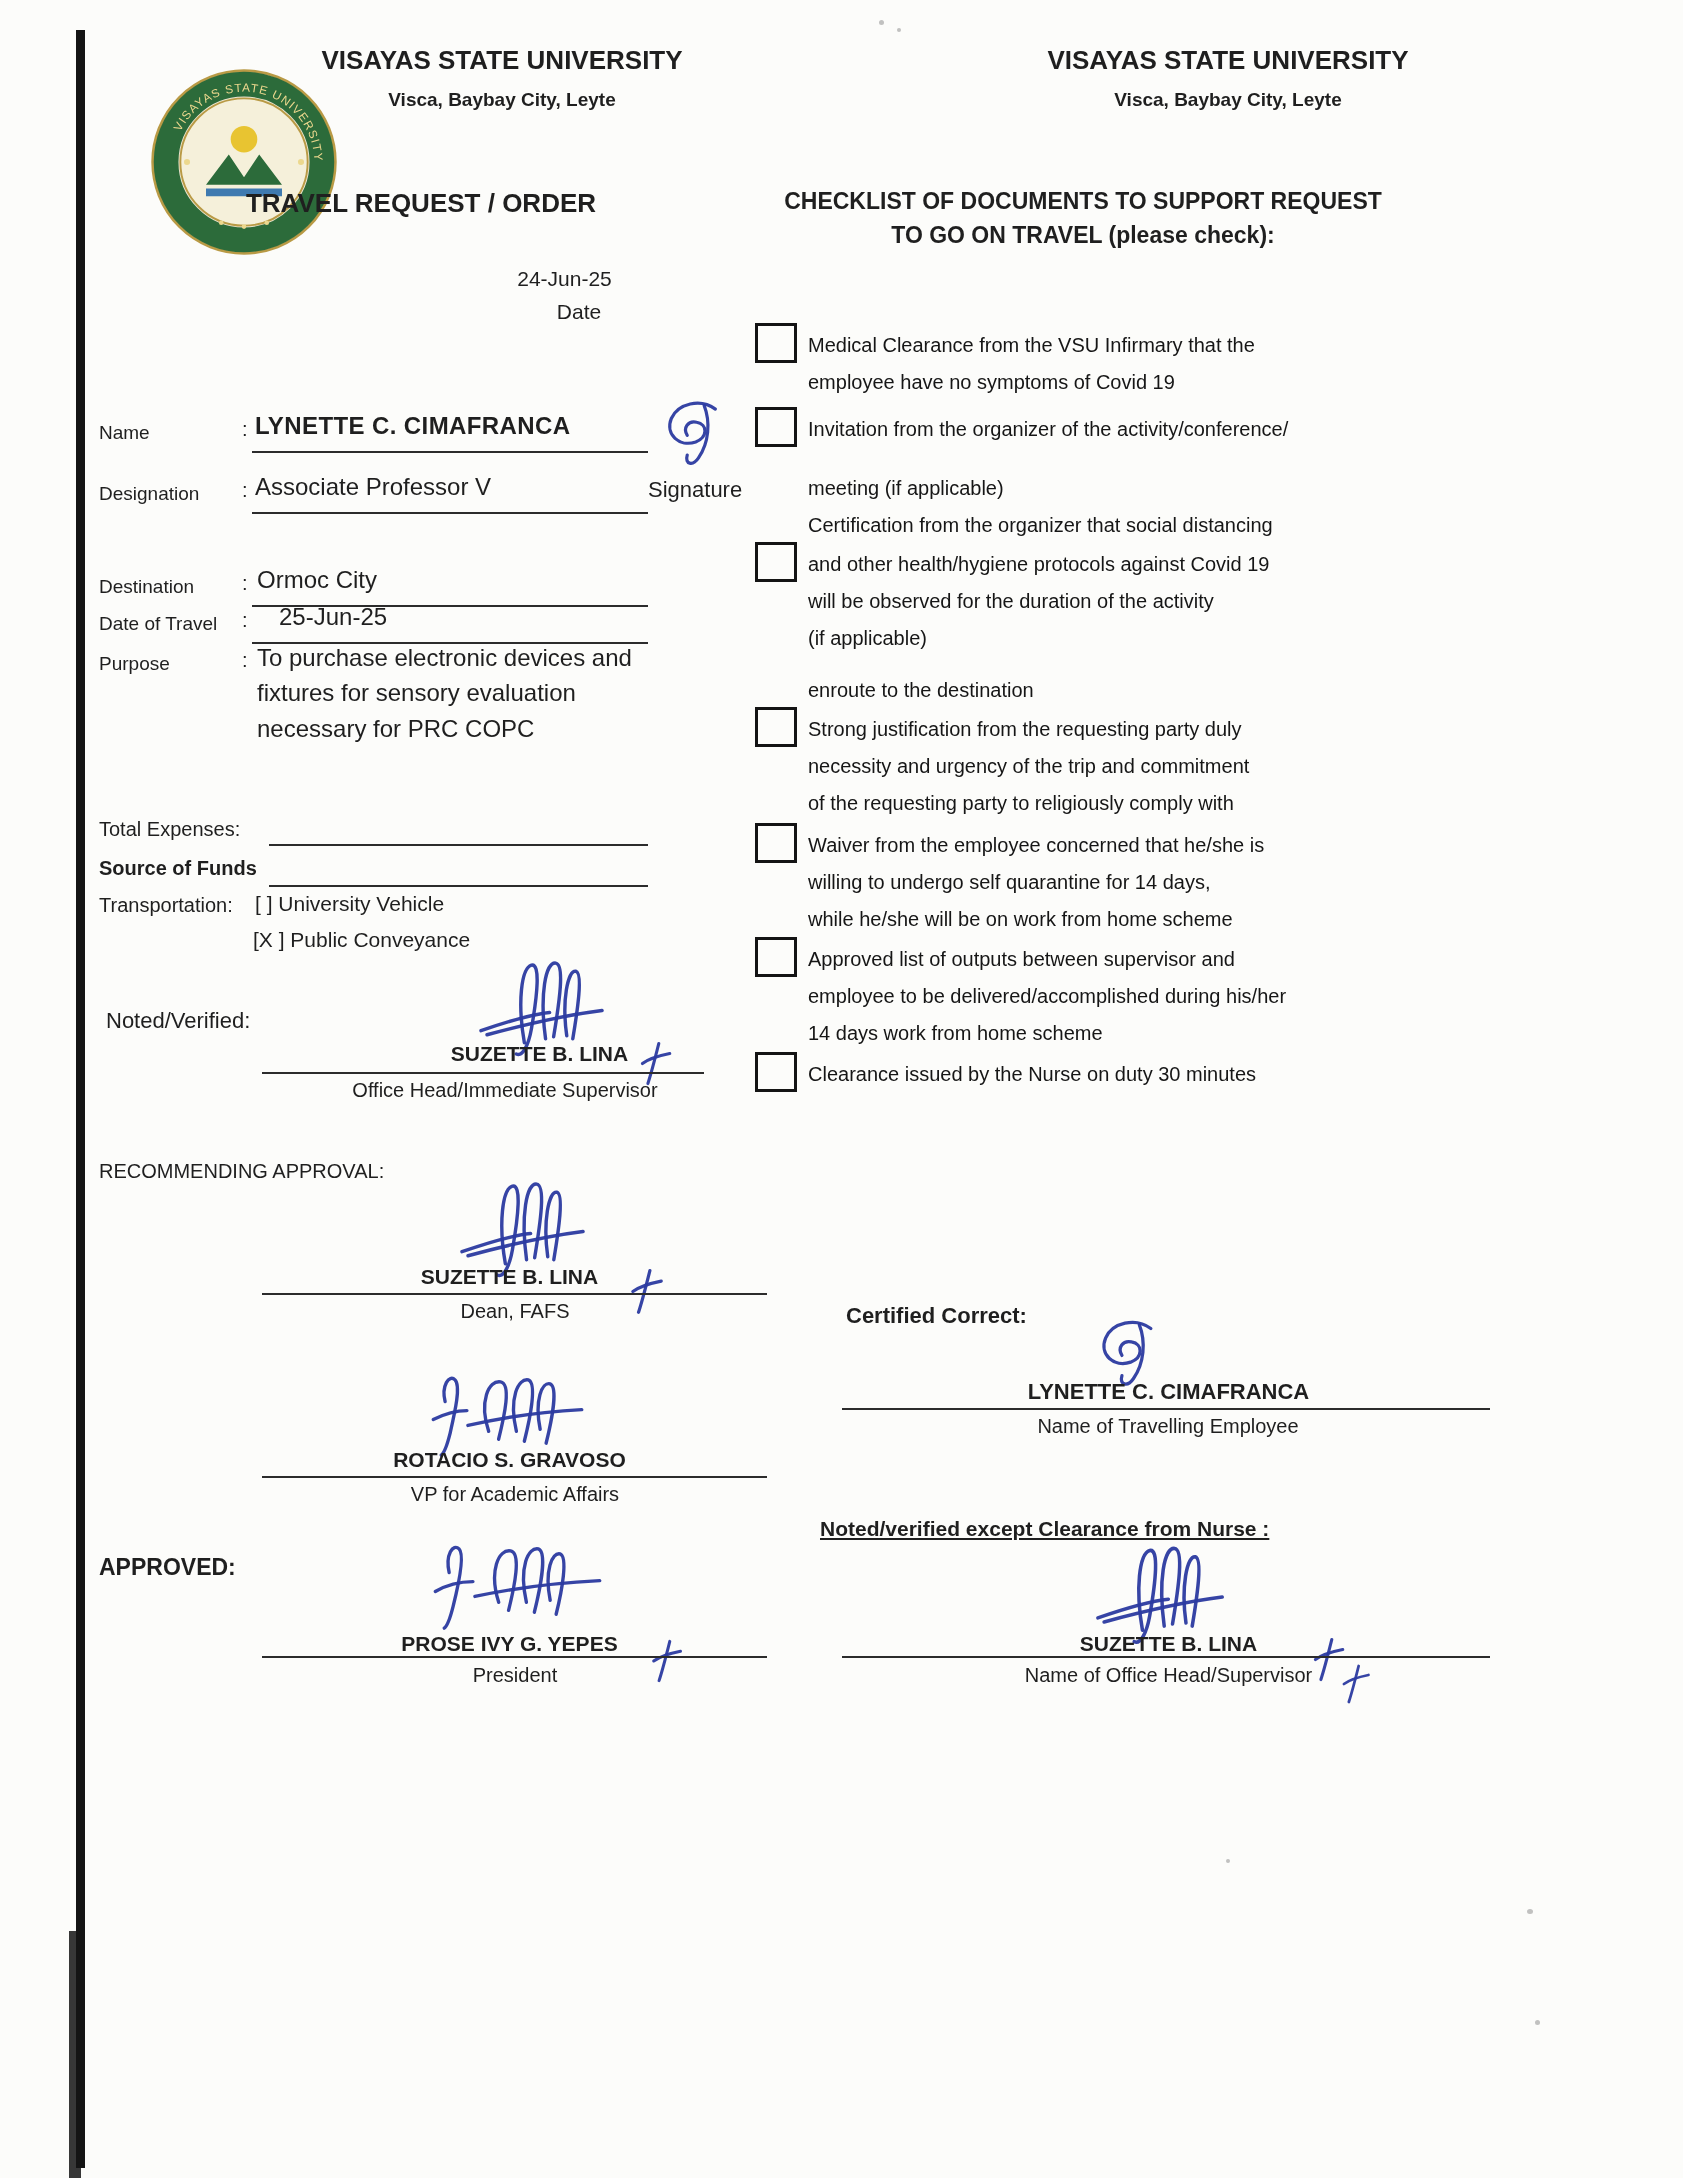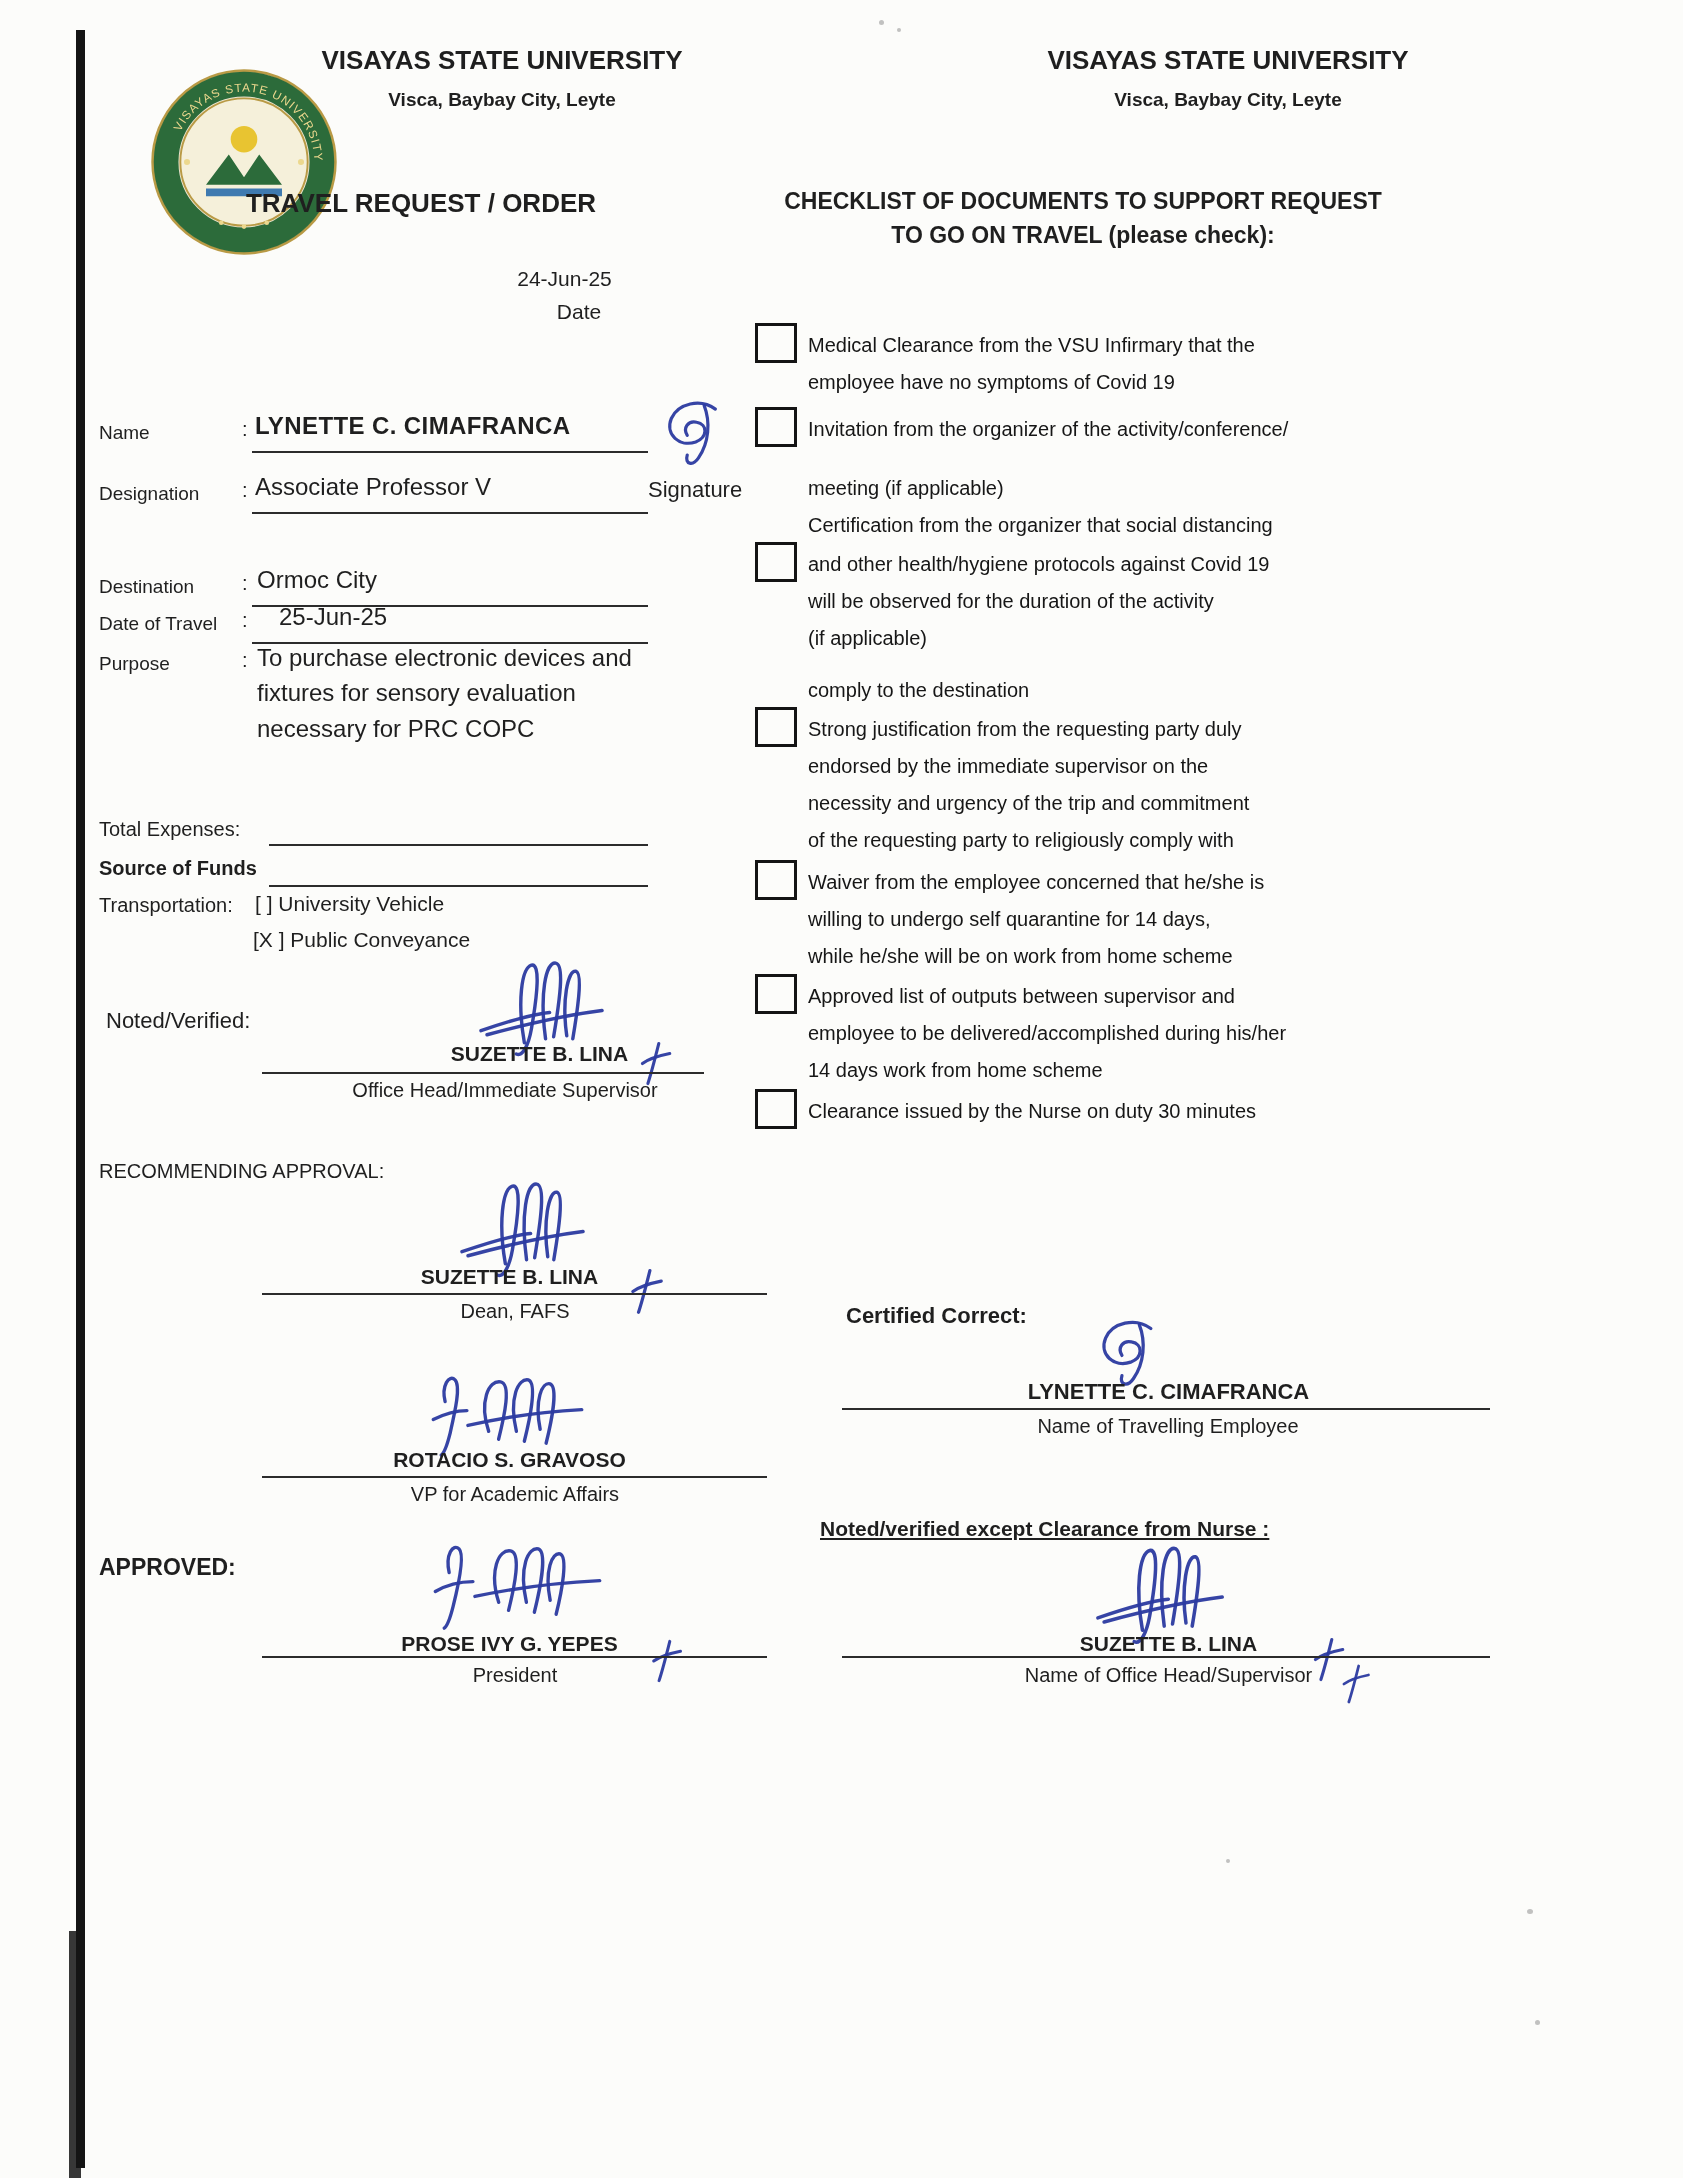--- a/index.html
+++ b/index.html
@@ -191,23 +191,22 @@
 
   <div class="cl-wrap" id="checklist-items">
       <div class="cl-row"><span class="cl-box"></span><span>Medical Clearance from the VSU Infirmary that the</span></div>
       <div class="cl-row"><span>employee have no symptoms of Covid 19</span></div>
       <div class="cl-row" style="margin-top: 10px;"><span class="cl-box"></span><span>Invitation from the organizer of the activity/conference/</span></div>
       <div class="cl-row" style="margin-top: 22px;"><span>meeting (if applicable)</span></div>
       <div class="cl-row" style=""><span>Certification from the organizer that social distancing</span></div>
       <div class="cl-row" style="margin-top: 2px;"><span class="cl-box"></span><span>and other health/hygiene protocols against Covid 19</span></div>
       <div class="cl-row"><span>will be observed for the duration of the activity</span></div>
       <div class="cl-row"><span> (if applicable)</span></div>
-      <div class="cl-row" style="margin-top: 15px;"><span>comply to the destination</span></div>
+      <div class="cl-row" style="margin-top: 15px;"><span>enroute to the destination</span></div>
       <div class="cl-row" style="margin-top: 2px;"><span class="cl-box"></span><span>Strong justification from the requesting party duly</span></div>
-      <div class="cl-row"><span>endorsed by the immediate supervisor on the</span></div>
       <div class="cl-row"><span>necessity and urgency of the trip and commitment</span></div>
       <div class="cl-row"><span>of the requesting party to religiously comply with</span></div>
       <div class="cl-row" style="margin-top: 5px;"><span class="cl-box"></span><span>Waiver from the employee concerned that he/she is</span></div>
       <div class="cl-row"><span>willing to undergo self quarantine for 14 days,</span></div>
       <div class="cl-row"><span>while he/she will be on work from home scheme</span></div>
       <div class="cl-row" style="margin-top: 3px;"><span class="cl-box"></span><span>Approved list of outputs between supervisor and</span></div>
       <div class="cl-row"><span>employee to be delivered/accomplished during his/her</span></div>
       <div class="cl-row"><span>14 days work from home scheme</span></div>
       <div class="cl-row" style="margin-top: 4px;"><span class="cl-box"></span><span>Clearance issued by the Nurse on duty 30 minutes</span></div>
     </div>

